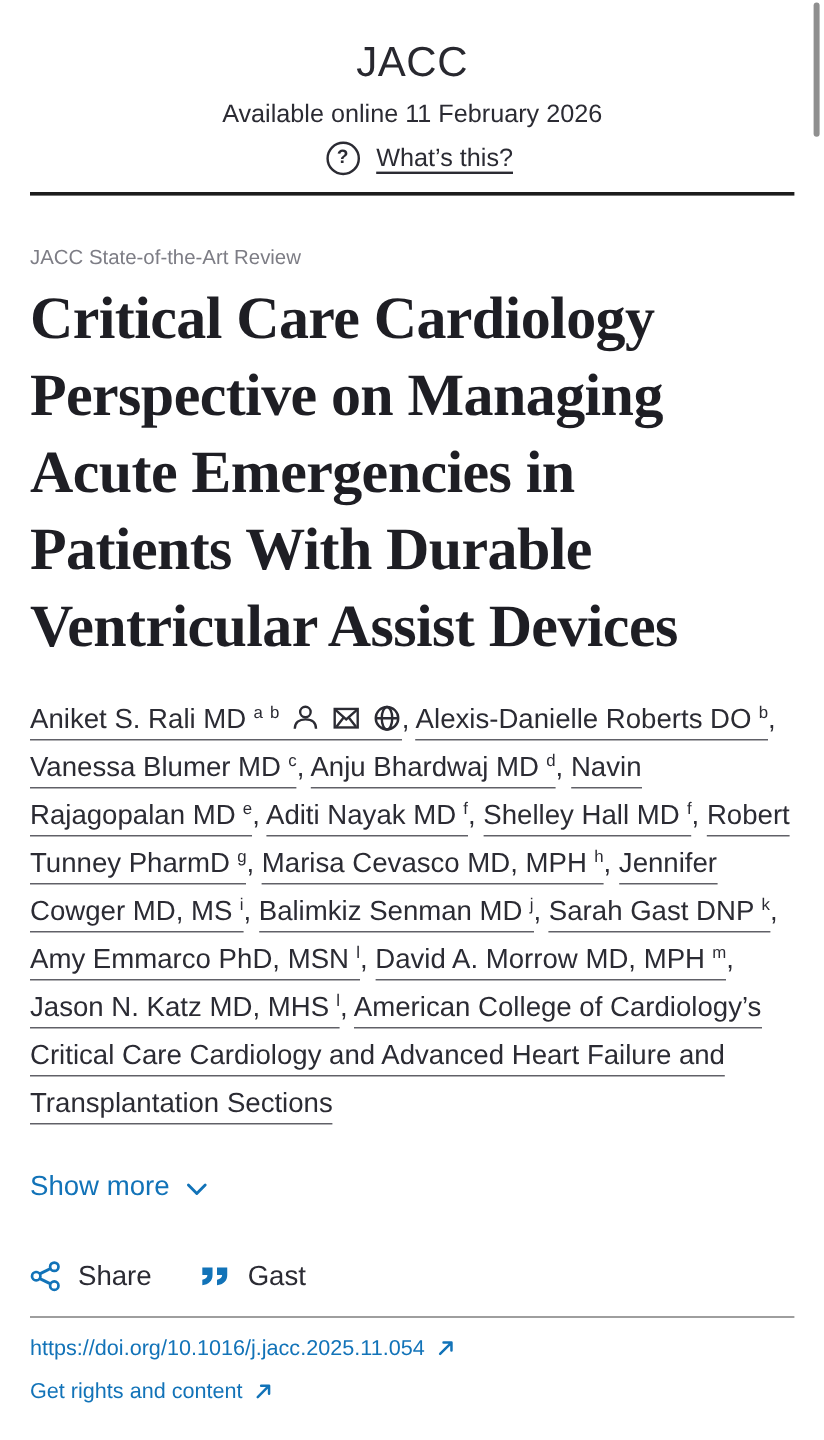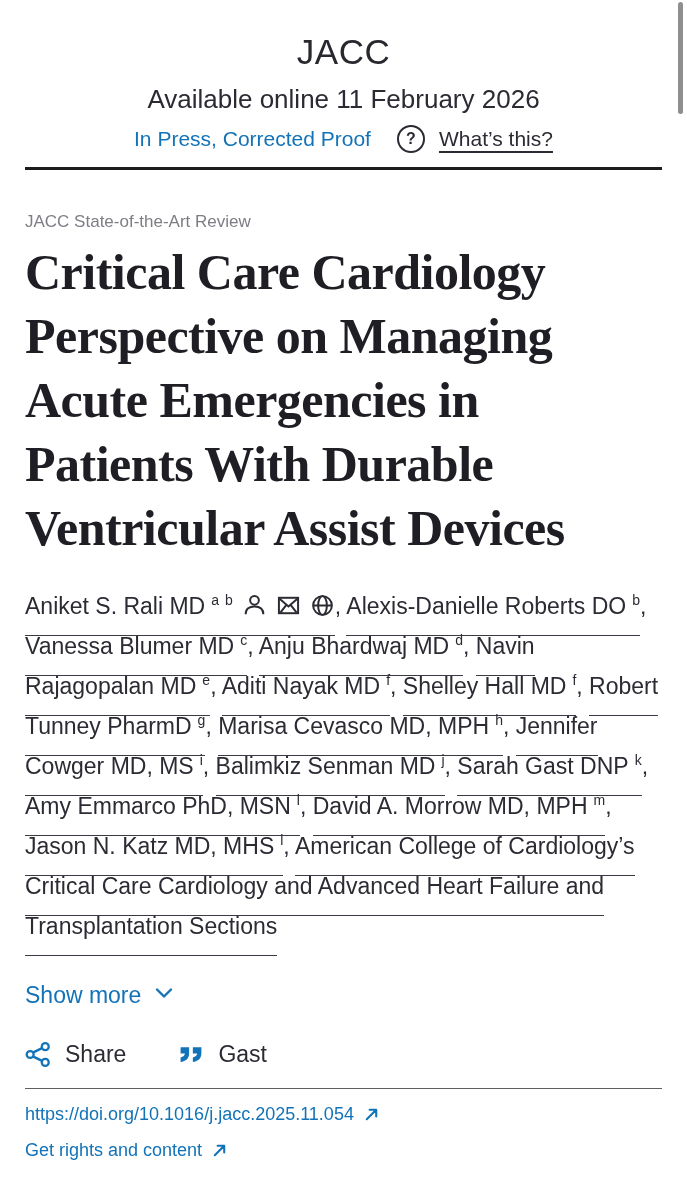--- a/index.html
+++ b/index.html
@@ -10,21 +10,21 @@
     color:var(--text-dark,#2b2b33);
   }
   .page{padding:26px 25px 0 25px;}
 
   
   .jheader{text-align:center;}
   .journal-title{
     font-size:35px;font-weight:400;letter-spacing:.5px;
     margin:6px 0 0;color:#28282f;
   }
-  .available{font-size:26px;margin-top:12px;color:#2b2b33;}
+  .available{font-size:21px;margin-top:12px;color:#2b2b33;}
   .status-row{
     margin-top:10px;display:flex;justify-content:center;align-items:center;
     font-size:21px;gap:14px;
   }
   .in-press{color:var(--link-blue,#1273b8);cursor:pointer;}
   .q-icon{
     width:24px;height:24px;border:2px solid #2b2b33;border-radius:50%;
     display:inline-flex;align-items:center;justify-content:center;
     font-size:16px;font-weight:bold;color:#2b2b33;margin-left:12px;cursor:pointer;
     flex:0 0 auto;
@@ -39,38 +39,38 @@
   .category{margin-top:42px;font-size:17px;color:var(--muted-gray,#7d7d85);}
   .article-title{
     font-family:"Liberation Serif","DejaVu Serif",serif;
     font-weight:700;font-size:50px;line-height:64px;letter-spacing:-.5px;
     color:#1e1e24;margin:8px 0 0;
   }
 
   
   .authors{margin-top:26px;font-size:23px;line-height:40px;color:#2b2b33;}
   .author{
-    border-bottom:1.5px solid #3a3a42;padding-bottom:16px;cursor:pointer;
+    border-bottom:1.5px solid #3a3a42;padding-bottom:4px;cursor:pointer;
   }
   .author sup{font-size:14px;line-height:0;margin-left:6px;}
   .author svg.a-ic{
     width:25px;height:25px;vertical-align:-4px;margin-left:9px;
     stroke:#2b2b33;fill:none;stroke-width:1.9;
   }
 
   
   .show-more{
-    margin-top:36px;display:flex;align-items:flex-start;gap:12px;
+    margin-top:36px;display:flex;align-items:flex-end;gap:12px;
     color:var(--link-blue,#1273b8);font-size:23px;cursor:pointer;width:max-content;
   }
   .show-more svg{width:22px;height:22px;stroke:var(--link-blue,#1273b8);fill:none;
     stroke-width:2.4;stroke-linecap:round;stroke-linejoin:round;}
 
   
-  .actions{margin-top:32px;display:flex;align-items:center;gap:52px;}
+  .actions{margin-top:48px;display:flex;align-items:center;gap:40px;}
   .action-btn{display:flex;align-items:center;gap:13px;font-size:23px;color:#2b2b33;cursor:pointer;}
   .action-btn svg{width:27px;height:27px;}
   .share-ic circle{fill:#ffffff;stroke:var(--link-blue,#1273b8);stroke-width:2;}
   .share-ic line{stroke:var(--link-blue,#1273b8);stroke-width:2.2;}
   .cite-ic path{fill:var(--link-blue,#1273b8);}
 
   .divider-thin{border:none;border-top:1.5px solid #5f5f5f;margin:20px 0 0;}
 
   
   .link-line{margin-top:15px;font-size:18px;color:var(--link-blue,#1273b8);
@@ -87,21 +87,20 @@
 </style>
 </head>
 <body style="--link-blue: #1273b8; --text-dark: #2b2b33; --muted-gray: #7d7d85; --divider-black: #1c1c1c;">
 
 <div class="page">
 
   <div class="jheader">
     <h1 class="journal-title">JACC</h1>
     <div class="available">Available online 11 February 2026</div>
     <div class="status-row">
-      <span class="in-press">In Press, Corrected Proof</span>
       <span class="q-icon">?</span>
       <span class="whats-this">What’s this?</span>
     </div>
     <hr class="divider-thick">
   </div>
 
   <div class="category">JACC State-of-the-Art Review</div>
 
   <h2 class="article-title">Critical Care Cardiology<br>Perspective on Managing<br>Acute Emergencies in<br>Patients With Durable<br>Ventricular Assist Devices</h2>
 

